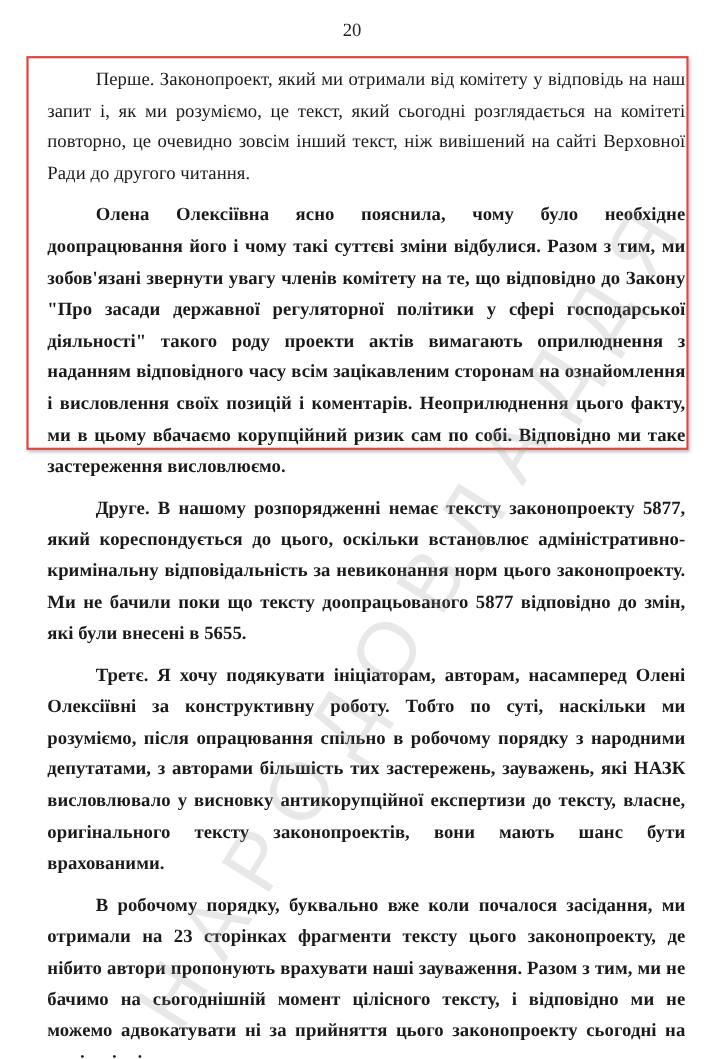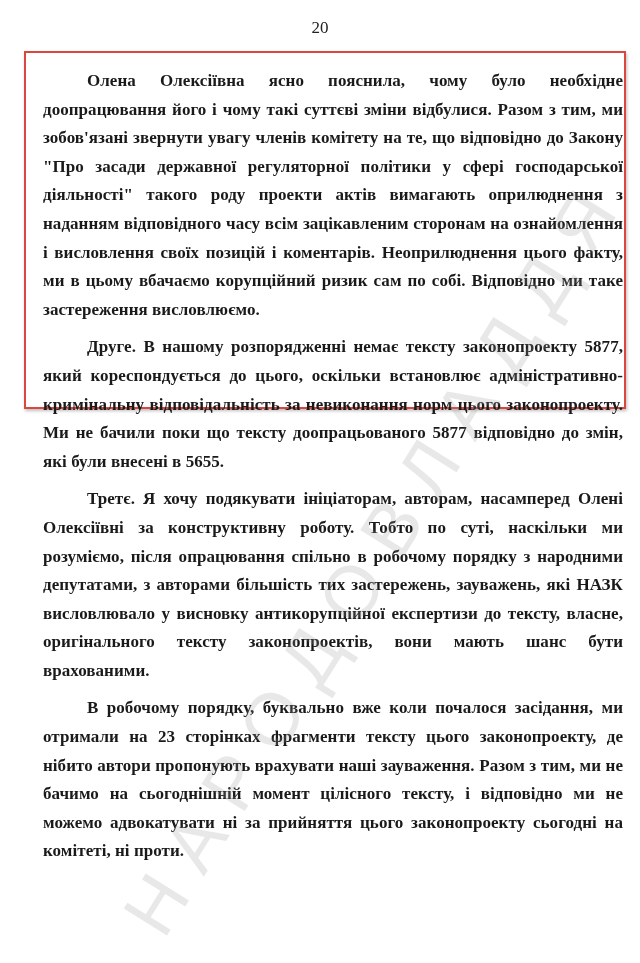--- a/index.html
+++ b/index.html
@@ -37,19 +37,20 @@
   }
 </style>
 </head>
 <body>
 
 <div class="page-number">20</div>
 
 <div class="highlight-box"></div>
 
 <div class="body-text">
+  <p class="para">Перше. Законопроект, який ми отримали від комітету у відповідь на наш запит і, як ми розуміємо, це текст, який сьогодні розглядається на комітеті повторно, це очевидно зовсім інший текст, ніж вивішений на сайті Верховної Ради до другого читання.</p>
   <p class="para gap-before">Олена Олексіївна ясно пояснила, чому було необхідне доопрацювання його і чому такі суттєві зміни відбулися. Разом з тим, ми зобов'язані звернути увагу членів комітету на те, що відповідно до Закону "Про засади державної регуляторної політики у сфері господарської діяльності" такого роду проекти актів вимагають оприлюднення з наданням відповідного часу всім зацікавленим сторонам на ознайомлення і висловлення своїх позицій і коментарів. Неоприлюднення цього факту, ми в цьому вбачаємо корупційний ризик сам по собі. Відповідно ми таке застереження висловлюємо.</p>
   <p class="para gap-before">Друге. В нашому розпорядженні немає тексту законопроекту 5877, який кореспондується до цього, оскільки встановлює адміністративно-кримінальну відповідальність за невиконання норм цього законопроекту. Ми не бачили поки що тексту  доопрацьованого 5877 відповідно до змін, які були внесені в 5655.</p>
   <p class="para gap-before">Третє. Я хочу подякувати ініціаторам, авторам, насамперед Олені Олексіївні за конструктивну роботу. Тобто по суті, наскільки ми розуміємо, після опрацювання спільно в робочому порядку з народними депутатами, з авторами більшість тих застережень, зауважень, які НАЗК висловлювало у висновку антикорупційної експертизи до тексту, власне, оригінального тексту законопроектів, вони мають шанс бути врахованими.</p>
   <p class="para gap-before">В робочому порядку, буквально вже коли почалося засідання, ми отримали на 23 сторінках фрагменти тексту цього законопроекту, де нібито автори пропонують врахувати наші зауваження. Разом з тим, ми не бачимо на сьогоднішній момент цілісного тексту, і відповідно ми не можемо адвокатувати ні за прийняття цього законопроекту сьогодні на комітеті, ні проти.</p>
 </div>
 
 <div class="watermark">НАРОДОВЛАДДЯ</div>
 
 </body></html>

